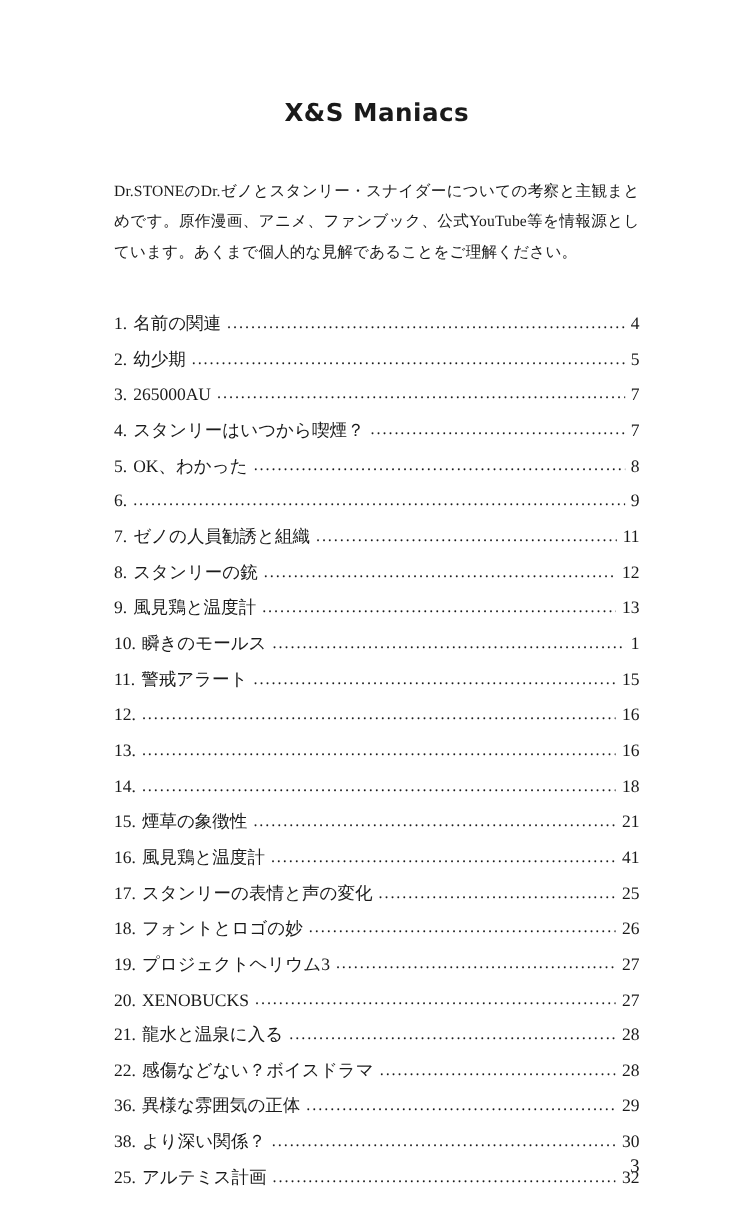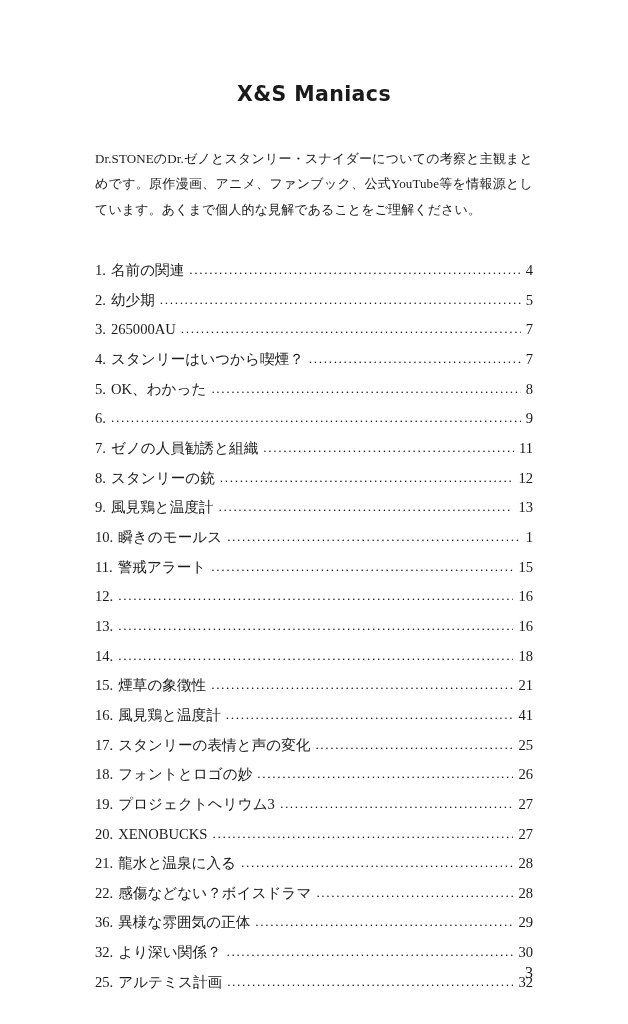--- a/index.html
+++ b/index.html
@@ -215,21 +215,21 @@
         <span class="toc-dots">........................................................................................................................................................................................................</span>
         <span class="toc-page">28</span>
       </div>
       <div class="toc-entry">
         <span class="toc-num">36.</span>
         <span class="toc-label">異様な雰囲気の正体</span>
         <span class="toc-dots">........................................................................................................................................................................................................</span>
         <span class="toc-page">29</span>
       </div>
       <div class="toc-entry">
-        <span class="toc-num">32.</span>
+        <span class="toc-num">38.</span>
         <span class="toc-label">より深い関係？</span>
         <span class="toc-dots">........................................................................................................................................................................................................</span>
         <span class="toc-page">30</span>
       </div>
       <div class="toc-entry">
         <span class="toc-num">25.</span>
         <span class="toc-label">アルテミス計画</span>
         <span class="toc-dots">........................................................................................................................................................................................................</span>
         <span class="toc-page">32</span>
       </div>

